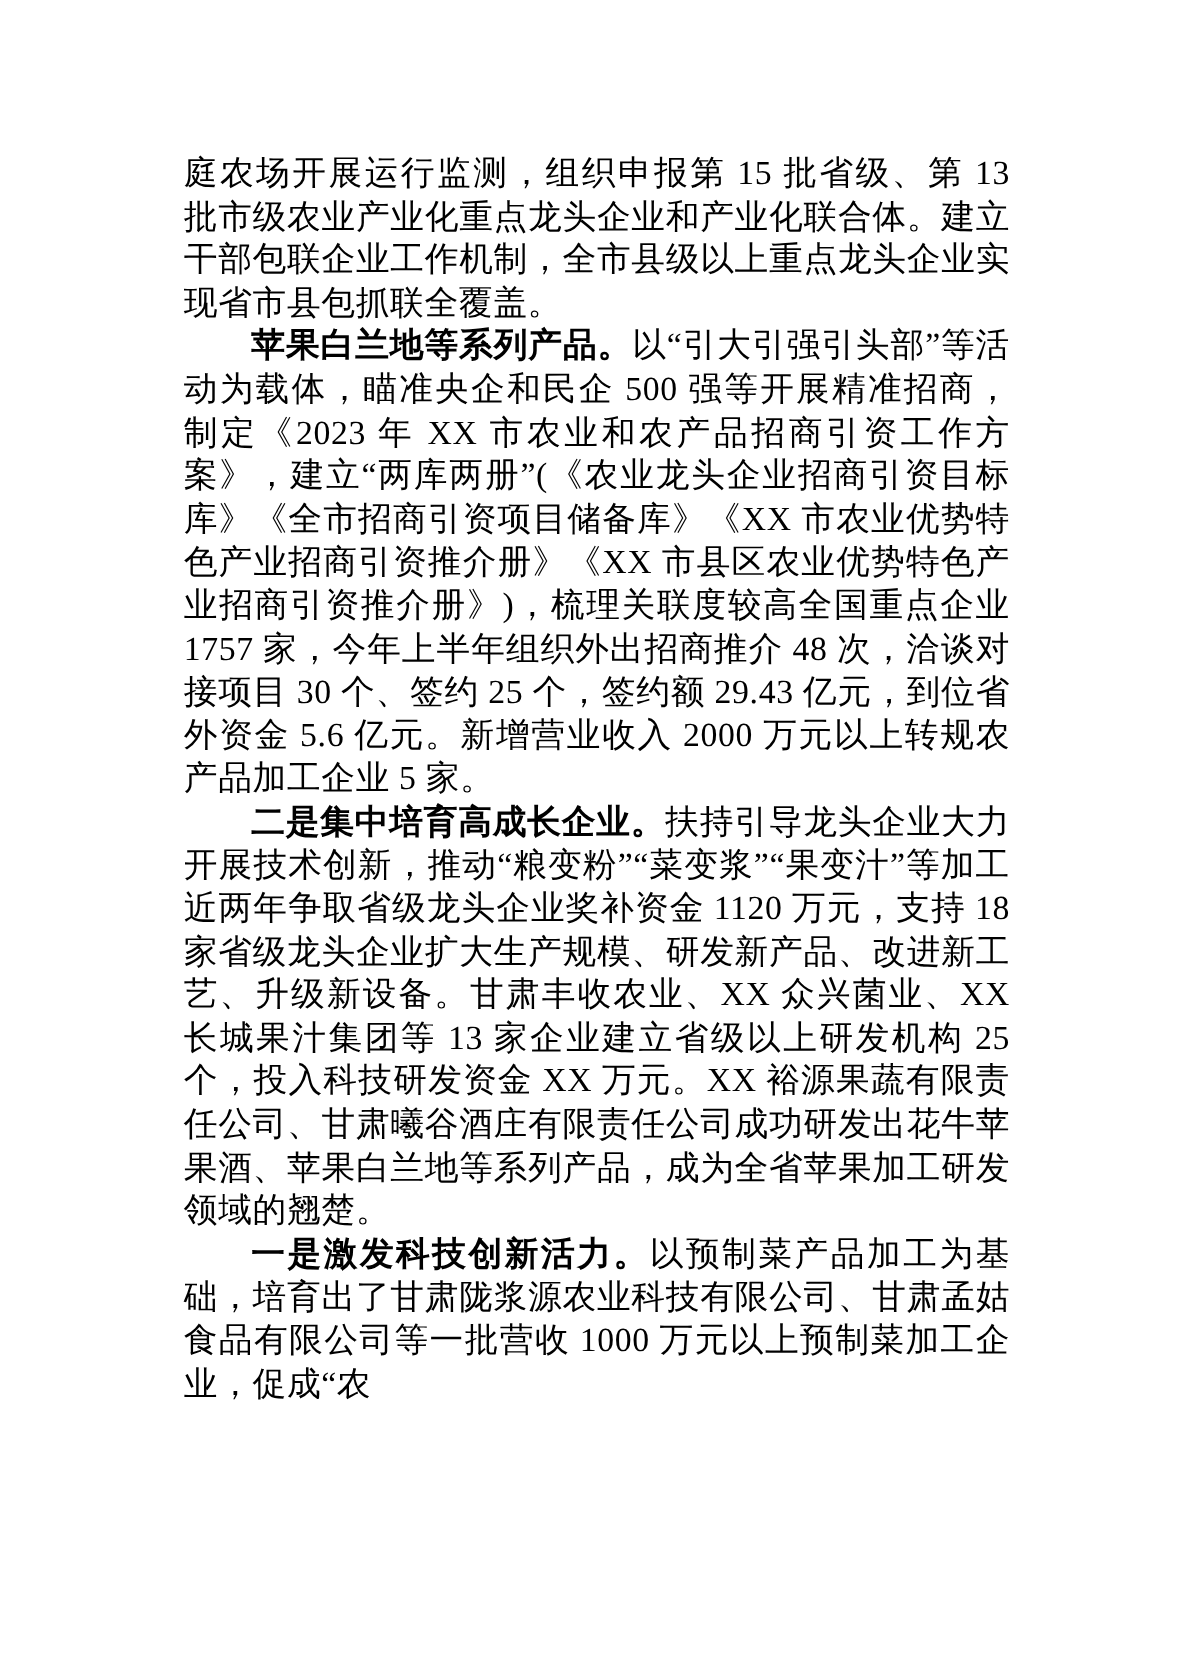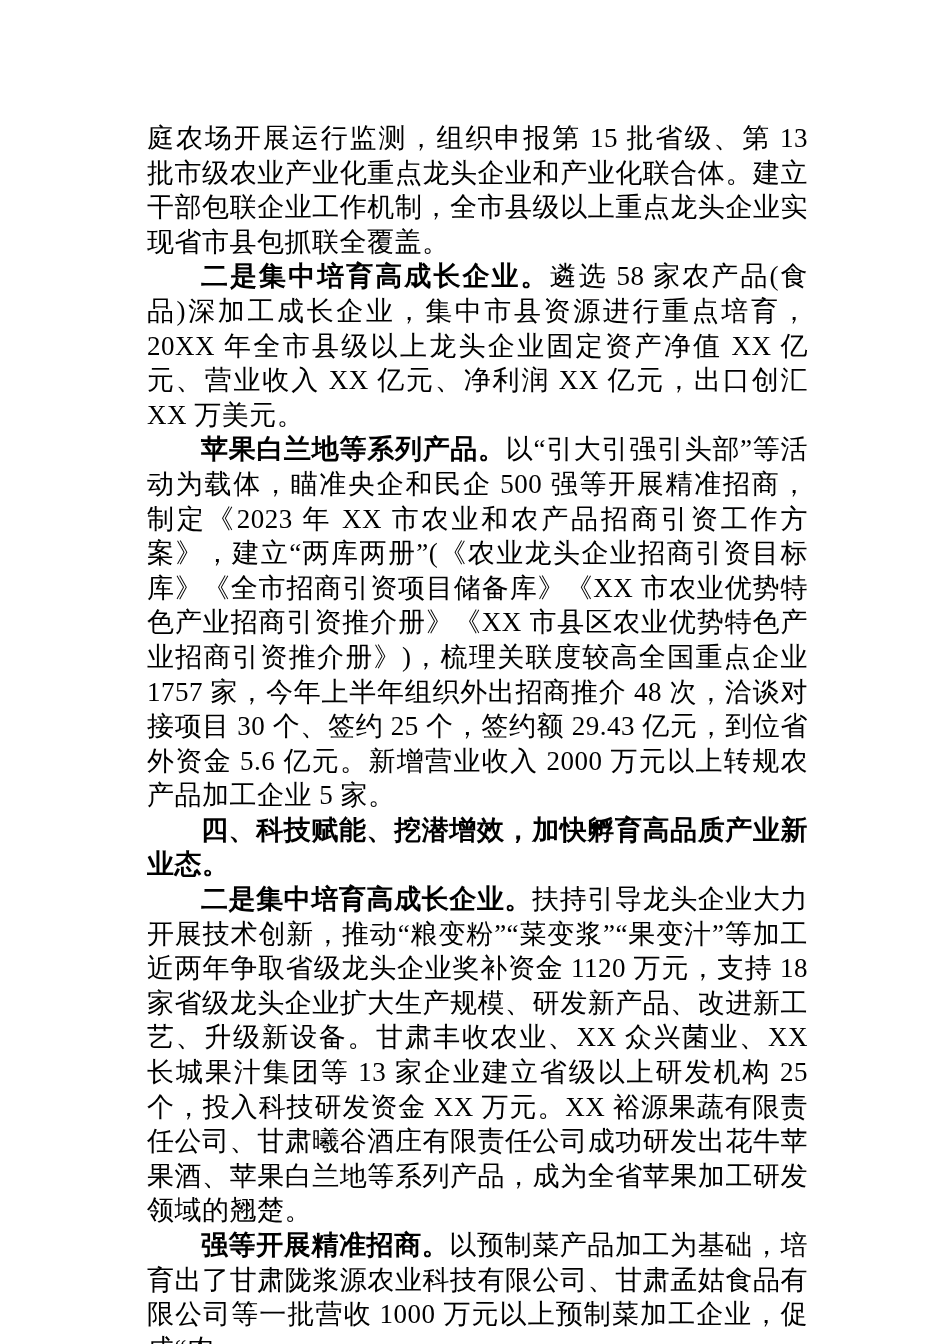--- a/index.html
+++ b/index.html
@@ -41,23 +41,21 @@
     font-weight: 700;
   }
 </style>
 </head>
 <body>
 
 <div class="doc-page">
 
   <p class="para"><span class="seg">庭农场开展运行监测，组织申报第 15 批省级、第 13 批市级农业产业化重点龙头企业和产业化联合体。建立干部包联企业工作机制，全市县级以上重点龙头企业实现省市县包抓联全覆盖。</span></p>
 
-  <p class="para indent"><span class="seg lead">二是集中培育高成长企业。</span><span class="seg">遴选 58 家农产品(食品)深加工成长企业，集中市县资源进行重点培育，20XX 年全市县级以上龙头企业固定资产净值 XX 亿元、营业收入 XX 亿元、净利润 XX 亿元，出口创汇 XX 万美元。</span></p>
 
   <p class="para indent"><span class="seg lead">苹果白兰地等系列产品。</span><span class="seg">以“引大引强引头部”等活动为载体，瞄准央企和民企 500 强等开展精准招商，制定《2023 年 XX 市农业和农产品招商引资工作方案》，建立“两库两册”(《农业龙头企业招商引资目标库》《全市招商引资项目储备库》《XX 市农业优势特色产业招商引资推介册》《XX 市县区农业优势特色产业招商引资推介册》)，梳理关联度较高全国重点企业 1757 家，今年上半年组织外出招商推介 48 次，洽谈对接项目 30 个、签约 25 个，签约额 29.43 亿元，到位省外资金 5.6 亿元。新增营业收入 2000 万元以上转规农产品加工企业 5 家。</span></p>
 
-  <p class="para indent heading"><span class="seg">四、科技赋能、挖潜增效，加快孵育高品质产业新业态。</span></p>
 
   <p class="para indent"><span class="seg lead">二是集中培育高成长企业。</span><span class="seg">扶持引导龙头企业大力开展技术创新，推动“粮变粉”“菜变浆”“果变汁”等加工近两年争取省级龙头企业奖补资金 1120 万元，支持 18 家省级龙头企业扩大生产规模、研发新产品、改进新工艺、升级新设备。甘肃丰收农业、XX 众兴菌业、XX 长城果汁集团等 13 家企业建立省级以上研发机构 25 个，投入科技研发资金 XX 万元。XX 裕源果蔬有限责任公司、甘肃曦谷酒庄有限责任公司成功研发出花牛苹果酒、苹果白兰地等系列产品，成为全省苹果加工研发领域的翘楚。</span></p>
 
-  <p class="para indent"><span class="seg lead">强等开展精准招商。</span><span class="seg">以预制菜产品加工为基础，培育出了甘肃陇浆源农业科技有限公司、甘肃孟姑食品有限公司等一批营收 1000 万元以上预制菜加工企业，促成“农</span></p>
+  <p class="para indent"><span class="seg lead">一是激发科技创新活力。</span><span class="seg">以预制菜产品加工为基础，培育出了甘肃陇浆源农业科技有限公司、甘肃孟姑食品有限公司等一批营收 1000 万元以上预制菜加工企业，促成“农</span></p>
 
 </div>
 
 </body></html>

